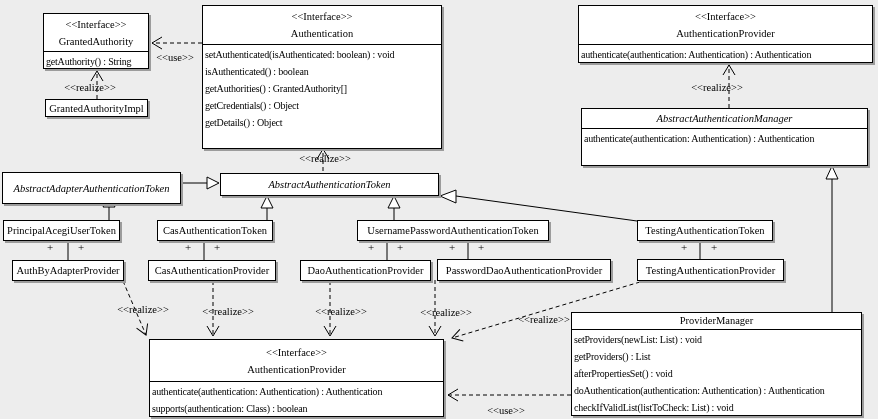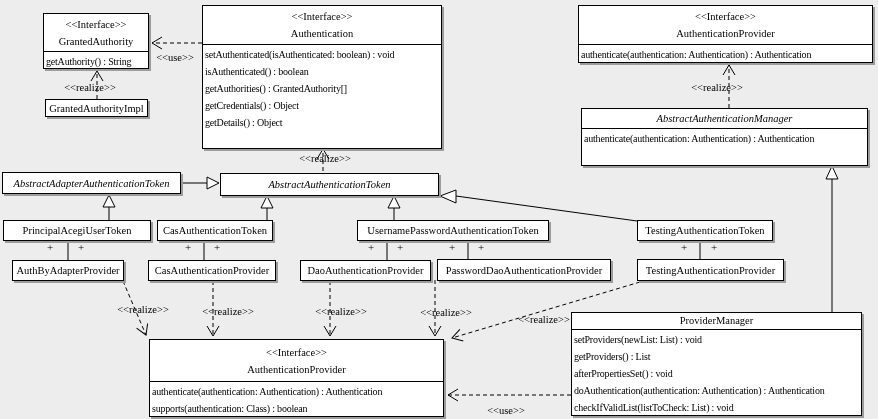--- a/index.html
+++ b/index.html
@@ -117,33 +117,33 @@
 
   <div class="box" style="left:581px;top:108px;width:287px;height:58px">
     <div class="hd" style="height:19px">
       <div class="nm it" style="line-height:17px">AbstractAuthenticationManager</div>
     </div>
     <div class="mt">
       <div class="m">authenticate(authentication: Authentication) : Authentication</div>
     </div>
   </div>
 
-  <div class="box" style="left:2px;top:172px;width:179px;height:22px">
+  <div class="box" style="left:2px;top:172px;width:179px;height:32px">
     <div class="hd hd-full">
         <div class="nm it" style="line-height:19px">AbstractAdapterAuthenticationToken</div>
       </div>
   </div>
 
   <div class="box" style="left:220px;top:173px;width:219px;height:23px">
     <div class="hd hd-full">
         <div class="nm it" style="line-height:19px">AbstractAuthenticationToken</div>
       </div>
   </div>
 
-  <div class="box" style="left:3px;top:220px;width:148px;height:21px">
+  <div class="box" style="left:3px;top:220px;width:117px;height:21px">
     <div class="hd hd-full">
         <div class="nm" style="line-height:18px">PrincipalAcegiUserToken</div>
       </div>
   </div>
 
   <div class="box" style="left:157px;top:220px;width:116px;height:21px">
     <div class="hd hd-full">
         <div class="nm" style="line-height:18px">CasAuthenticationToken</div>
       </div>
   </div>

